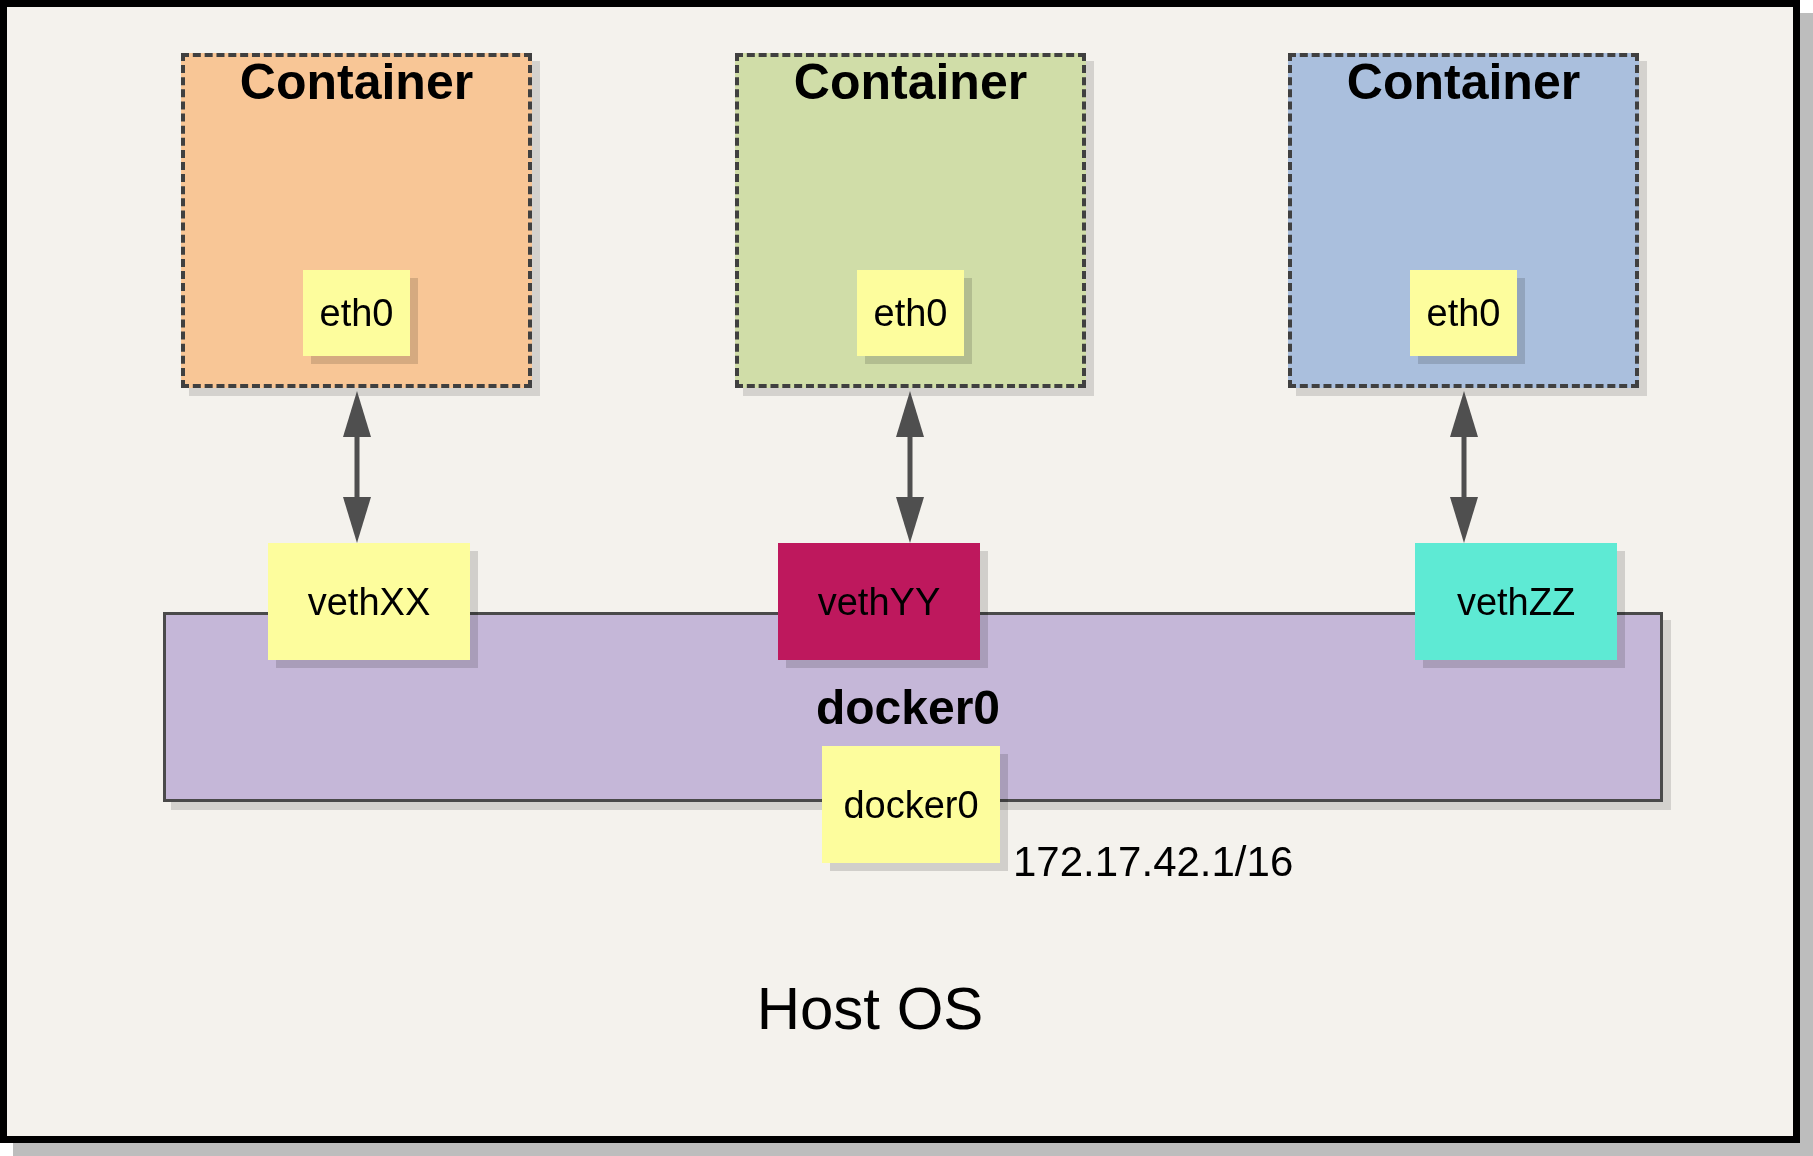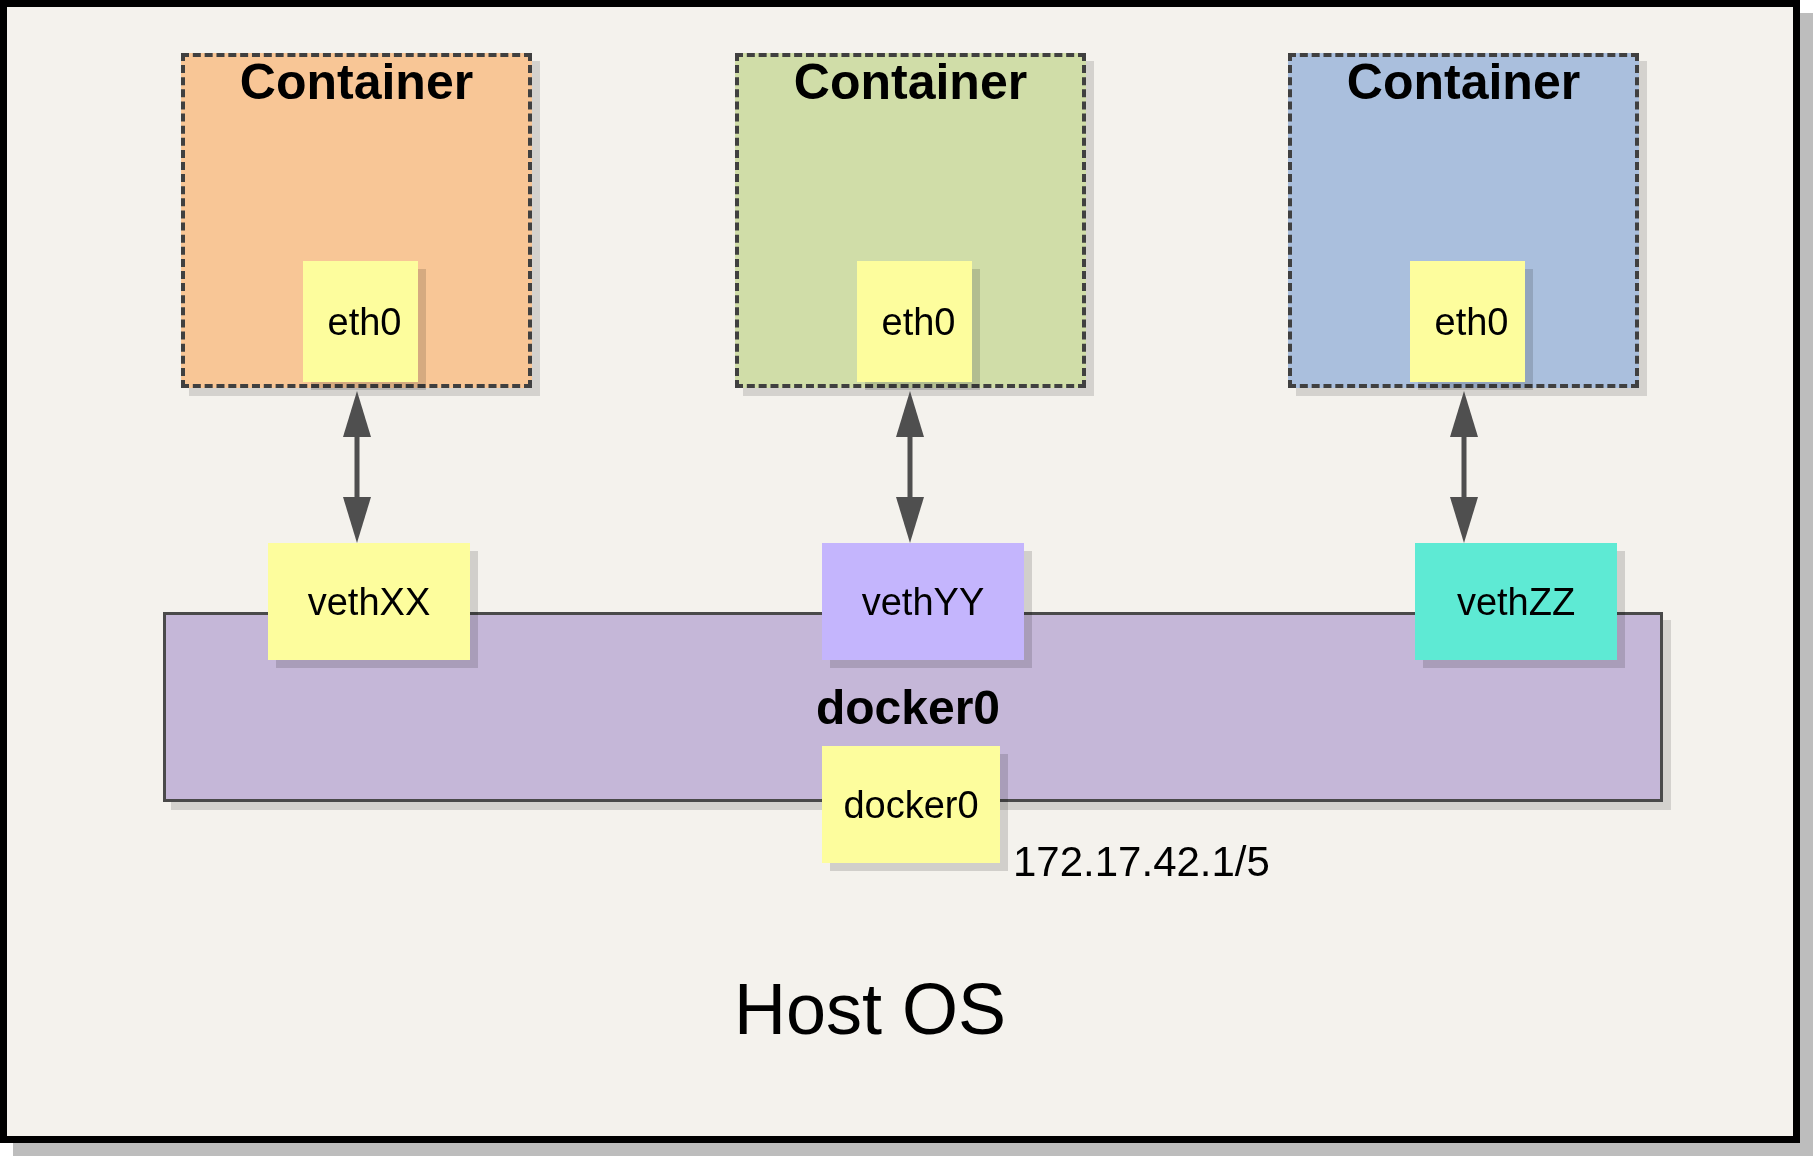--- a/index.html
+++ b/index.html
@@ -30,21 +30,21 @@
     font-size: 50px; font-weight: bold; line-height: 1;
     letter-spacing: 0px;
   }
   .note {
     position: absolute;
     box-shadow: 8px 8px 0 rgba(0,0,0,0.14);
     display: flex; align-items: center; justify-content: center;
     font-size: 38px; line-height: 1;
     z-index: 3;
   }
-  .note.eth  { width: 107px; height: 121px; top: 254px; padding-left: 8px; }
+  .note.eth  { width: 107px; height: 86px; top: 263px; }
   .note.veth { width: 202px; height: 117px; top: 536px; }
   .note.dock { width: 178px; height: 117px; top: 739px; left: 815px; }
   .arrow {
     position: absolute; top: 384px;
     width: 32px; height: 152px;
     color: #4F4F4F;
     z-index: 2;
   }
   .bridge-bar {
     position: absolute; left: 156px; top: 605px;
@@ -61,21 +61,21 @@
     z-index: 2; white-space: nowrap;
   }
   .ip-label {
     position: absolute; left: 1006px; top: 834px;
     font-size: 42px; line-height: 1;
     z-index: 2; white-space: nowrap;
   }
   .host-label {
     position: absolute; left: 863px; top: 1002px;
     transform: translate(-50%, -50%);
-    font-size: 72px; line-height: 1;
+    font-size: 60px; line-height: 1;
     z-index: 2; white-space: nowrap;
   }
 </style>
 </head>
 <body>
 
 <div class="canvas" style="background-color: rgb(244, 242, 237);">
 
   <div class="container-box" style="left: 174px; background-color: rgb(248, 198, 150);">
     <span class="container-title">Container</span>
@@ -112,28 +112,28 @@
     <polygon points="16,0 30,46 2,46" fill="currentColor"></polygon>
     <polygon points="16,152 30,106 2,106" fill="currentColor"></polygon>
   </svg>
 
   <div class="bridge-bar" style="background-color: rgb(197, 183, 216);"></div>
   <div class="bridge-label">docker0</div>
 
   <div class="note veth" style="left: 261px; background-color: rgb(253, 253, 157);">
     <span>vethXX</span>
   </div>
-  <div class="note veth" style="left: 815px; background-color: #c4b5fd;">
+  <div class="note veth" style="left: 771px; background-color: #be185d;">
     <span>vethYY</span>
   </div>
   <div class="note veth" style="left: 1408px; background-color: #5eead4;">
     <span>vethZZ</span>
   </div>
 
   <div class="note dock" style="background-color: rgb(253, 253, 157);">
     <span>docker0</span>
   </div>
 
-  <div class="ip-label">172.17.42.1/5</div>
+  <div class="ip-label">172.17.42.1/16</div>
 
   <div class="host-label">Host OS</div>
 
 </div>
 
 </body></html>

